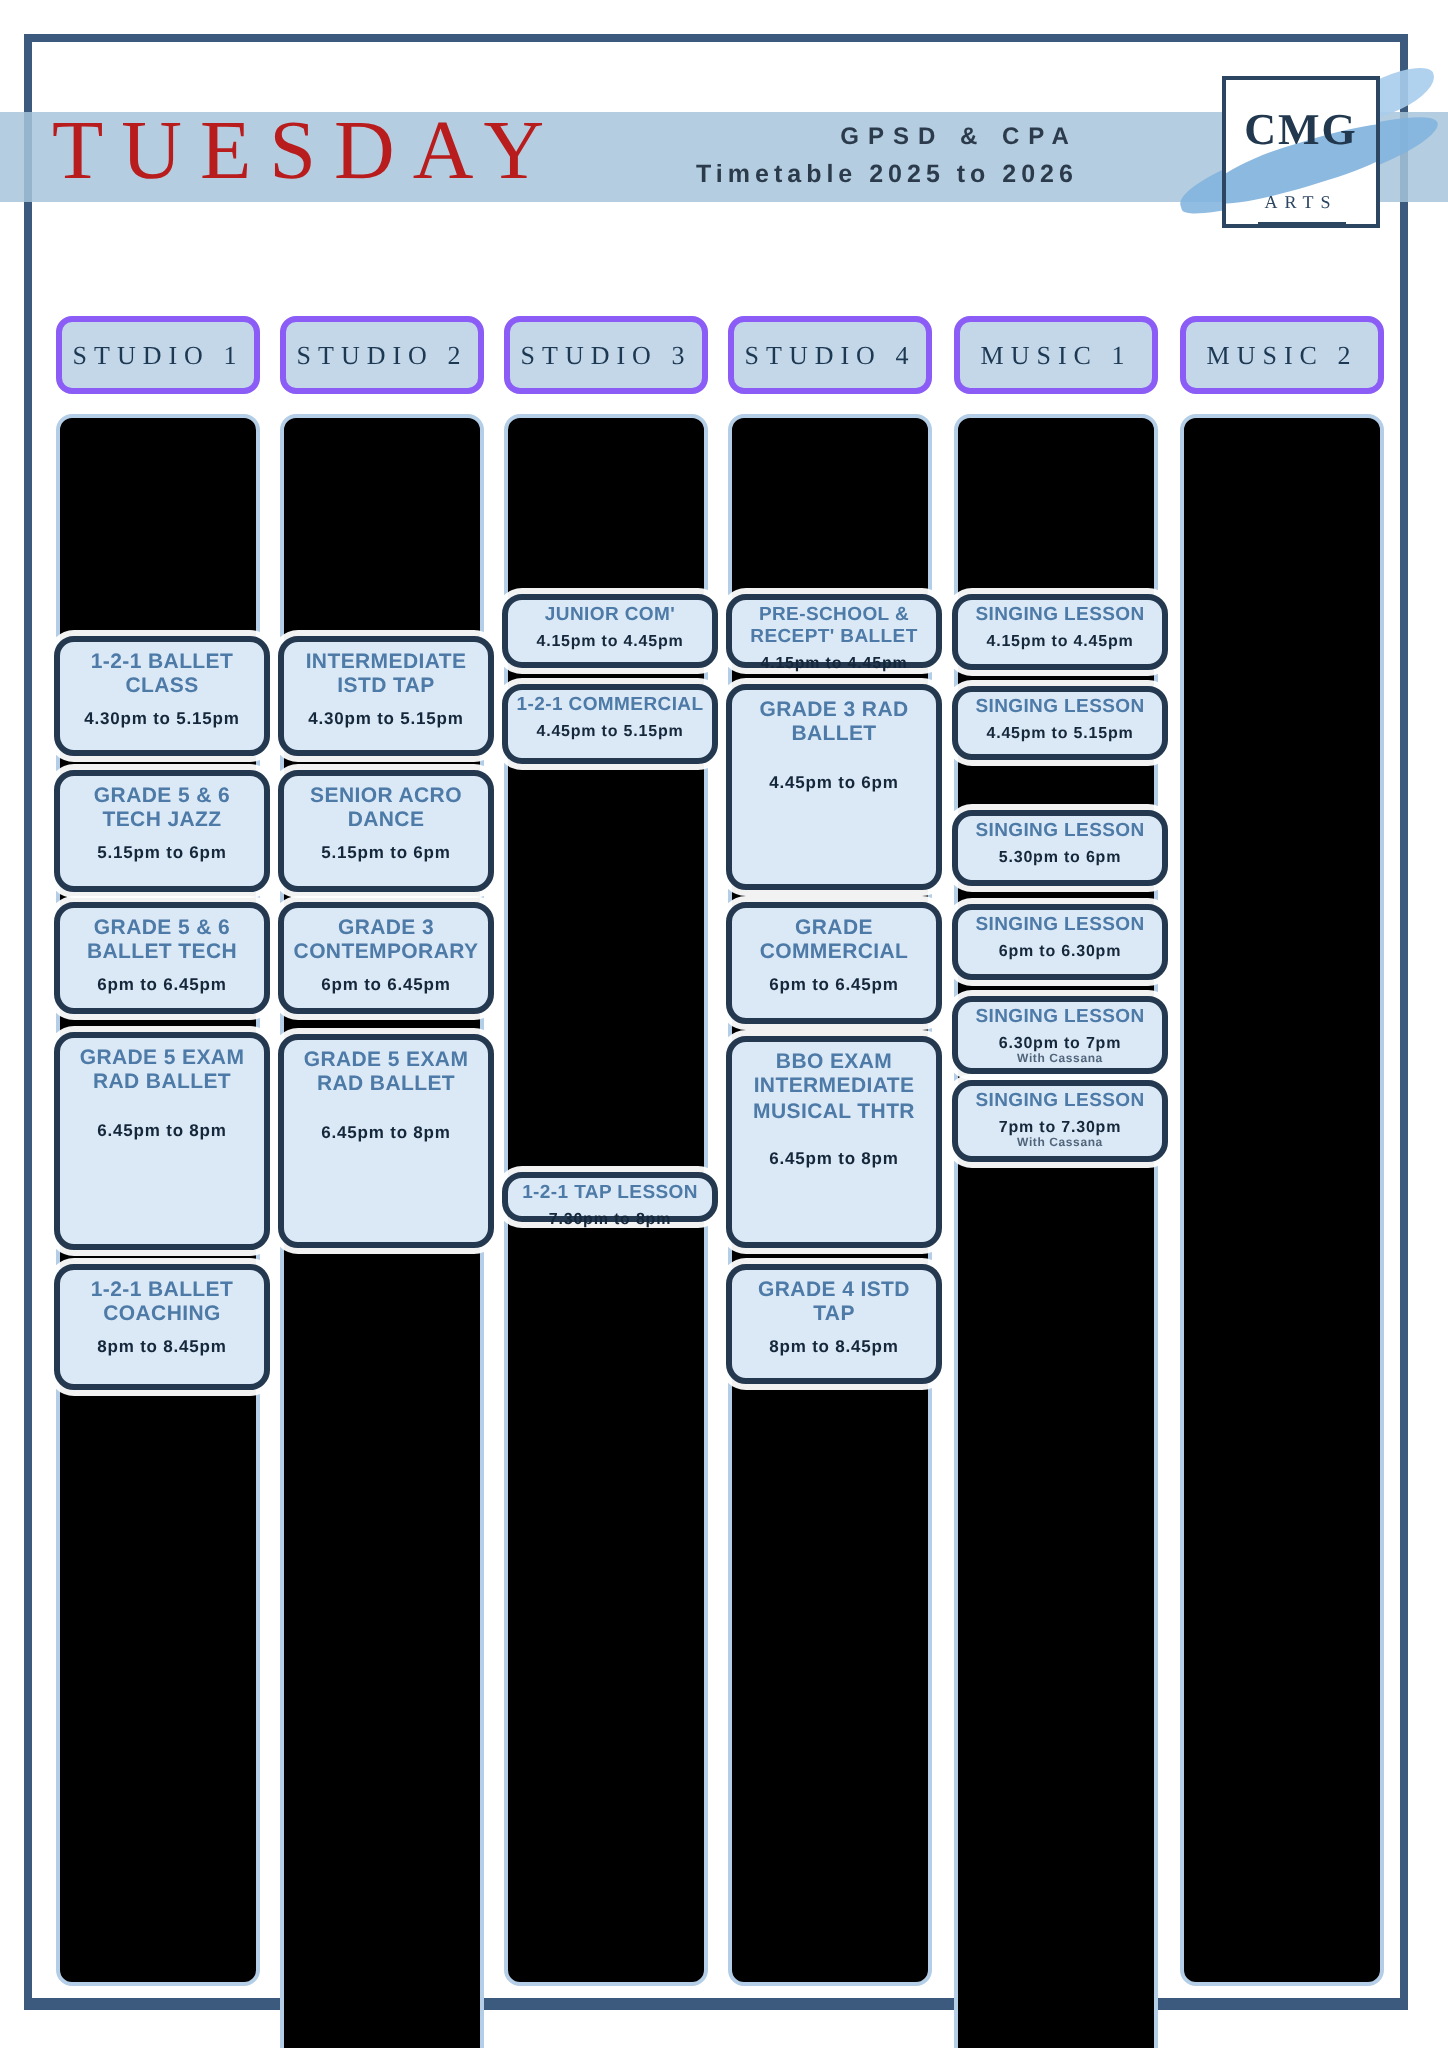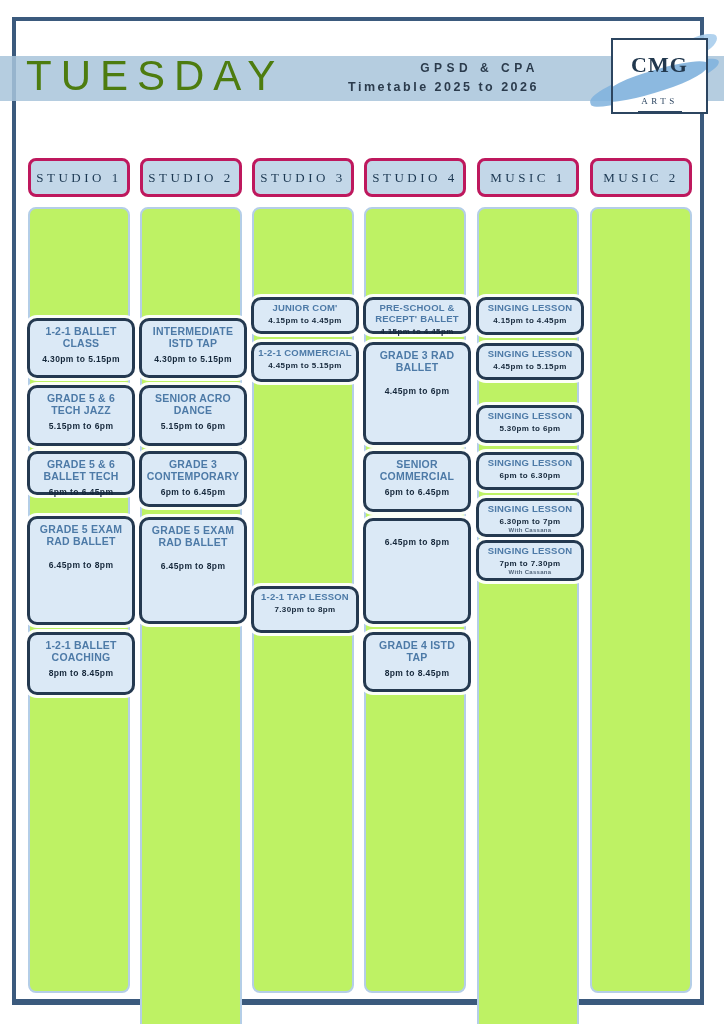--- a/index.html
+++ b/index.html
@@ -12,22 +12,22 @@
     position:absolute; left:12px; top:17px; width:692px; height:988px;
     border:4px solid #3b5a7d; border-bottom-width:6px; z-index:1;
     background:#ffffff;
   }
   .band {
     position:absolute; left:0; top:56px; width:724px; height:45px;
     background:rgba(168,196,218,0.85); z-index:2;
   }
   .day-title {
     position:absolute; left:26px; top:52px; z-index:3;
-    font-family:Liberation Sans, sans-serif; font-size:42px; font-weight:500;
-    letter-spacing:9px; color:#4d7c0f; white-space:nowrap;
+    font-family:Liberation Serif, serif; font-size:42px; font-weight:500;
+    letter-spacing:9px; color:#b91c1c; white-space:nowrap;
   }
   .subtitle-wrap {
     position:absolute; left:348px; top:61px; z-index:3; color:#2b3b4c;
   }
   .subtitle-org {
     font-size:12px; font-weight:bold; letter-spacing:4.5px; white-space:nowrap;text-align:right;
   }
   .subtitle-line2 {
     margin-top:5px; font-size:12.5px; font-weight:bold; letter-spacing:2.5px; white-space:nowrap;
   }
@@ -36,21 +36,21 @@
   .brush { position:absolute; border-radius:45% 55% 50% 50% / 60% 50% 60% 40%; }
   .brush-main {
     left:2px; top:40px; width:135px; height:24px;
     background:#7fb1dd; opacity:0.85; transform:rotate(-17deg);
   }
   .brush-top {
     left:86px; top:8px; width:48px; height:18px;
     background:#a9cdec; opacity:0.9; transform:rotate(-24deg);
   }
   .logo-box {
-    position:absolute; left:26px; top:8px; width:97px; height:76px;
+    position:absolute; left:26px; top:8px; width:79px; height:76px;
     background:#ffffff; border:2px solid #2c4560; overflow:hidden; text-align:center;
   }
   .logo-inner-brush {
     position:absolute; left:-12px; top:30px; width:110px; height:22px;
     background:#7fb1dd; opacity:0.9; transform:rotate(-17deg);
     border-radius:45% 55% 50% 50% / 60% 50% 60% 40%;
   }
   .logo-cmg {
     position:relative; margin-top:14px; font-family:"Liberation Serif", serif;
     font-size:22px; font-weight:bold; letter-spacing:1px; color:#22384e; line-height:1;
@@ -61,28 +61,28 @@
   }
   .logo-rule {
     position:relative; margin:5px auto 0 auto; width:44px; height:1px; background:#2c4560;
   }
   .logo-since {
     position:relative; margin-top:3px; font-size:4.5px; letter-spacing:1.5px; color:#55687a; line-height:1;
   }
   
   .col-header {
     position:absolute; top:158px; width:102px; height:39px; z-index:1;
-    background:#c3d7e8; border:3px solid #be185d; border-radius:8px;
+    background:#c3d7e8; border:3px solid #8b5cf6; border-radius:8px;
     display:flex; align-items:center; justify-content:center;
     font-family:"Liberation Serif", serif; font-size:13px; letter-spacing:3.5px;
     color:#1c3852; white-space:nowrap;
   }
   .lane {
     position:absolute; top:207px; width:102px; height:786px; z-index:1;
-    background:#bef264; border:2px solid #b4cee7; border-radius:8px;
+    background:#000000; border:2px solid #b4cee7; border-radius:8px;
   }
   .block {
     position:absolute; left:-3px; width:108px; z-index:2;
     background:#dbe9f6; border:3px solid #243950; border-radius:10px;
     box-shadow:0 0 0 3px rgba(255,255,255,0.95);
     display:flex; flex-direction:column; align-items:center;
     padding:4px 2px 2px 2px; text-align:center;
   }
   .block-title {
     font-size:10.5px; font-weight:bold; color:#4d7aa7; line-height:1.18; letter-spacing:0.2px;
@@ -128,21 +128,21 @@
     <div class="col-header" style="left: 28px;">STUDIO 1</div>
     <div class="lane" style="left: 28px; top: 207px; height: 786px;">
       <div class="block" style="top: 109px; height: 60px;">
         <div class="block-title">1-2-1 BALLET CLASS</div>
         <div class="block-time">4.30pm to 5.15pm</div>
       </div>
       <div class="block" style="top: 176px; height: 61px;">
         <div class="block-title">GRADE 5 &amp; 6 TECH JAZZ</div>
         <div class="block-time">5.15pm to 6pm</div>
       </div>
-      <div class="block" style="top: 242px; height: 44px;">
+      <div class="block" style="top: 242px; height: 56px;">
         <div class="block-title">GRADE 5 &amp; 6 BALLET TECH</div>
         <div class="block-time">6pm to 6.45pm</div>
       </div>
       <div class="block tall" style="top: 307px; height: 109px;">
         <div class="block-title">GRADE 5 EXAM RAD BALLET</div>
         <div class="block-time">6.45pm to 8pm</div>
       </div>
       <div class="block" style="top: 423px; height: 63px;">
         <div class="block-title">1-2-1 BALLET COACHING</div>
         <div class="block-time">8pm to 8.45pm</div>
@@ -170,40 +170,41 @@
     <div class="col-header" style="left: 252px;">STUDIO 3</div>
     <div class="lane" style="left: 252px; top: 207px; height: 786px;">
       <div class="block sm" style="top: 88px; height: 37px;">
         <div class="block-title">JUNIOR COM'</div>
         <div class="block-time">4.15pm to 4.45pm</div>
       </div>
       <div class="block sm" style="top: 133px; height: 40px;">
         <div class="block-title">1-2-1 COMMERCIAL</div>
         <div class="block-time">4.45pm to 5.15pm</div>
       </div>
-      <div class="block sm" style="top: 377px; height: 47px;">
+      <div class="block sm" style="top: 377px; height: 25px;">
         <div class="block-title">1-2-1 TAP LESSON</div>
         <div class="block-time">7.30pm to 8pm</div>
       </div>
     </div>
     <div class="col-header" style="left: 364px;">STUDIO 4</div>
     <div class="lane" style="left: 364px; top: 207px; height: 786px;">
       <div class="block sm" style="top: 88px; height: 37px;">
         <div class="block-title">PRE-SCHOOL &amp; RECEPT' BALLET</div>
         <div class="block-time">4.15pm to 4.45pm</div>
       </div>
       <div class="block tall" style="top: 133px; height: 103px;">
         <div class="block-title">GRADE 3 RAD BALLET</div>
         <div class="block-time">4.45pm to 6pm</div>
       </div>
       <div class="block" style="top: 242px; height: 61px;">
-        <div class="block-title">SENIOR COMMERCIAL</div>
+        <div class="block-title">GRADE COMMERCIAL</div>
         <div class="block-time">6pm to 6.45pm</div>
       </div>
       <div class="block tall" style="top: 309px; height: 106px;">
+        <div class="block-title">BBO EXAM INTERMEDIATE MUSICAL THTR</div>
         <div class="block-time">6.45pm to 8pm</div>
       </div>
       <div class="block" style="top: 423px; height: 60px;">
         <div class="block-title">GRADE 4 ISTD TAP</div>
         <div class="block-time">8pm to 8.45pm</div>
       </div>
     </div>
     <div class="col-header" style="left: 477px;">MUSIC 1</div>
     <div class="lane" style="left: 477px; top: 207px; height: 971px;">
       <div class="block sm" style="top: 88px; height: 38px;">

